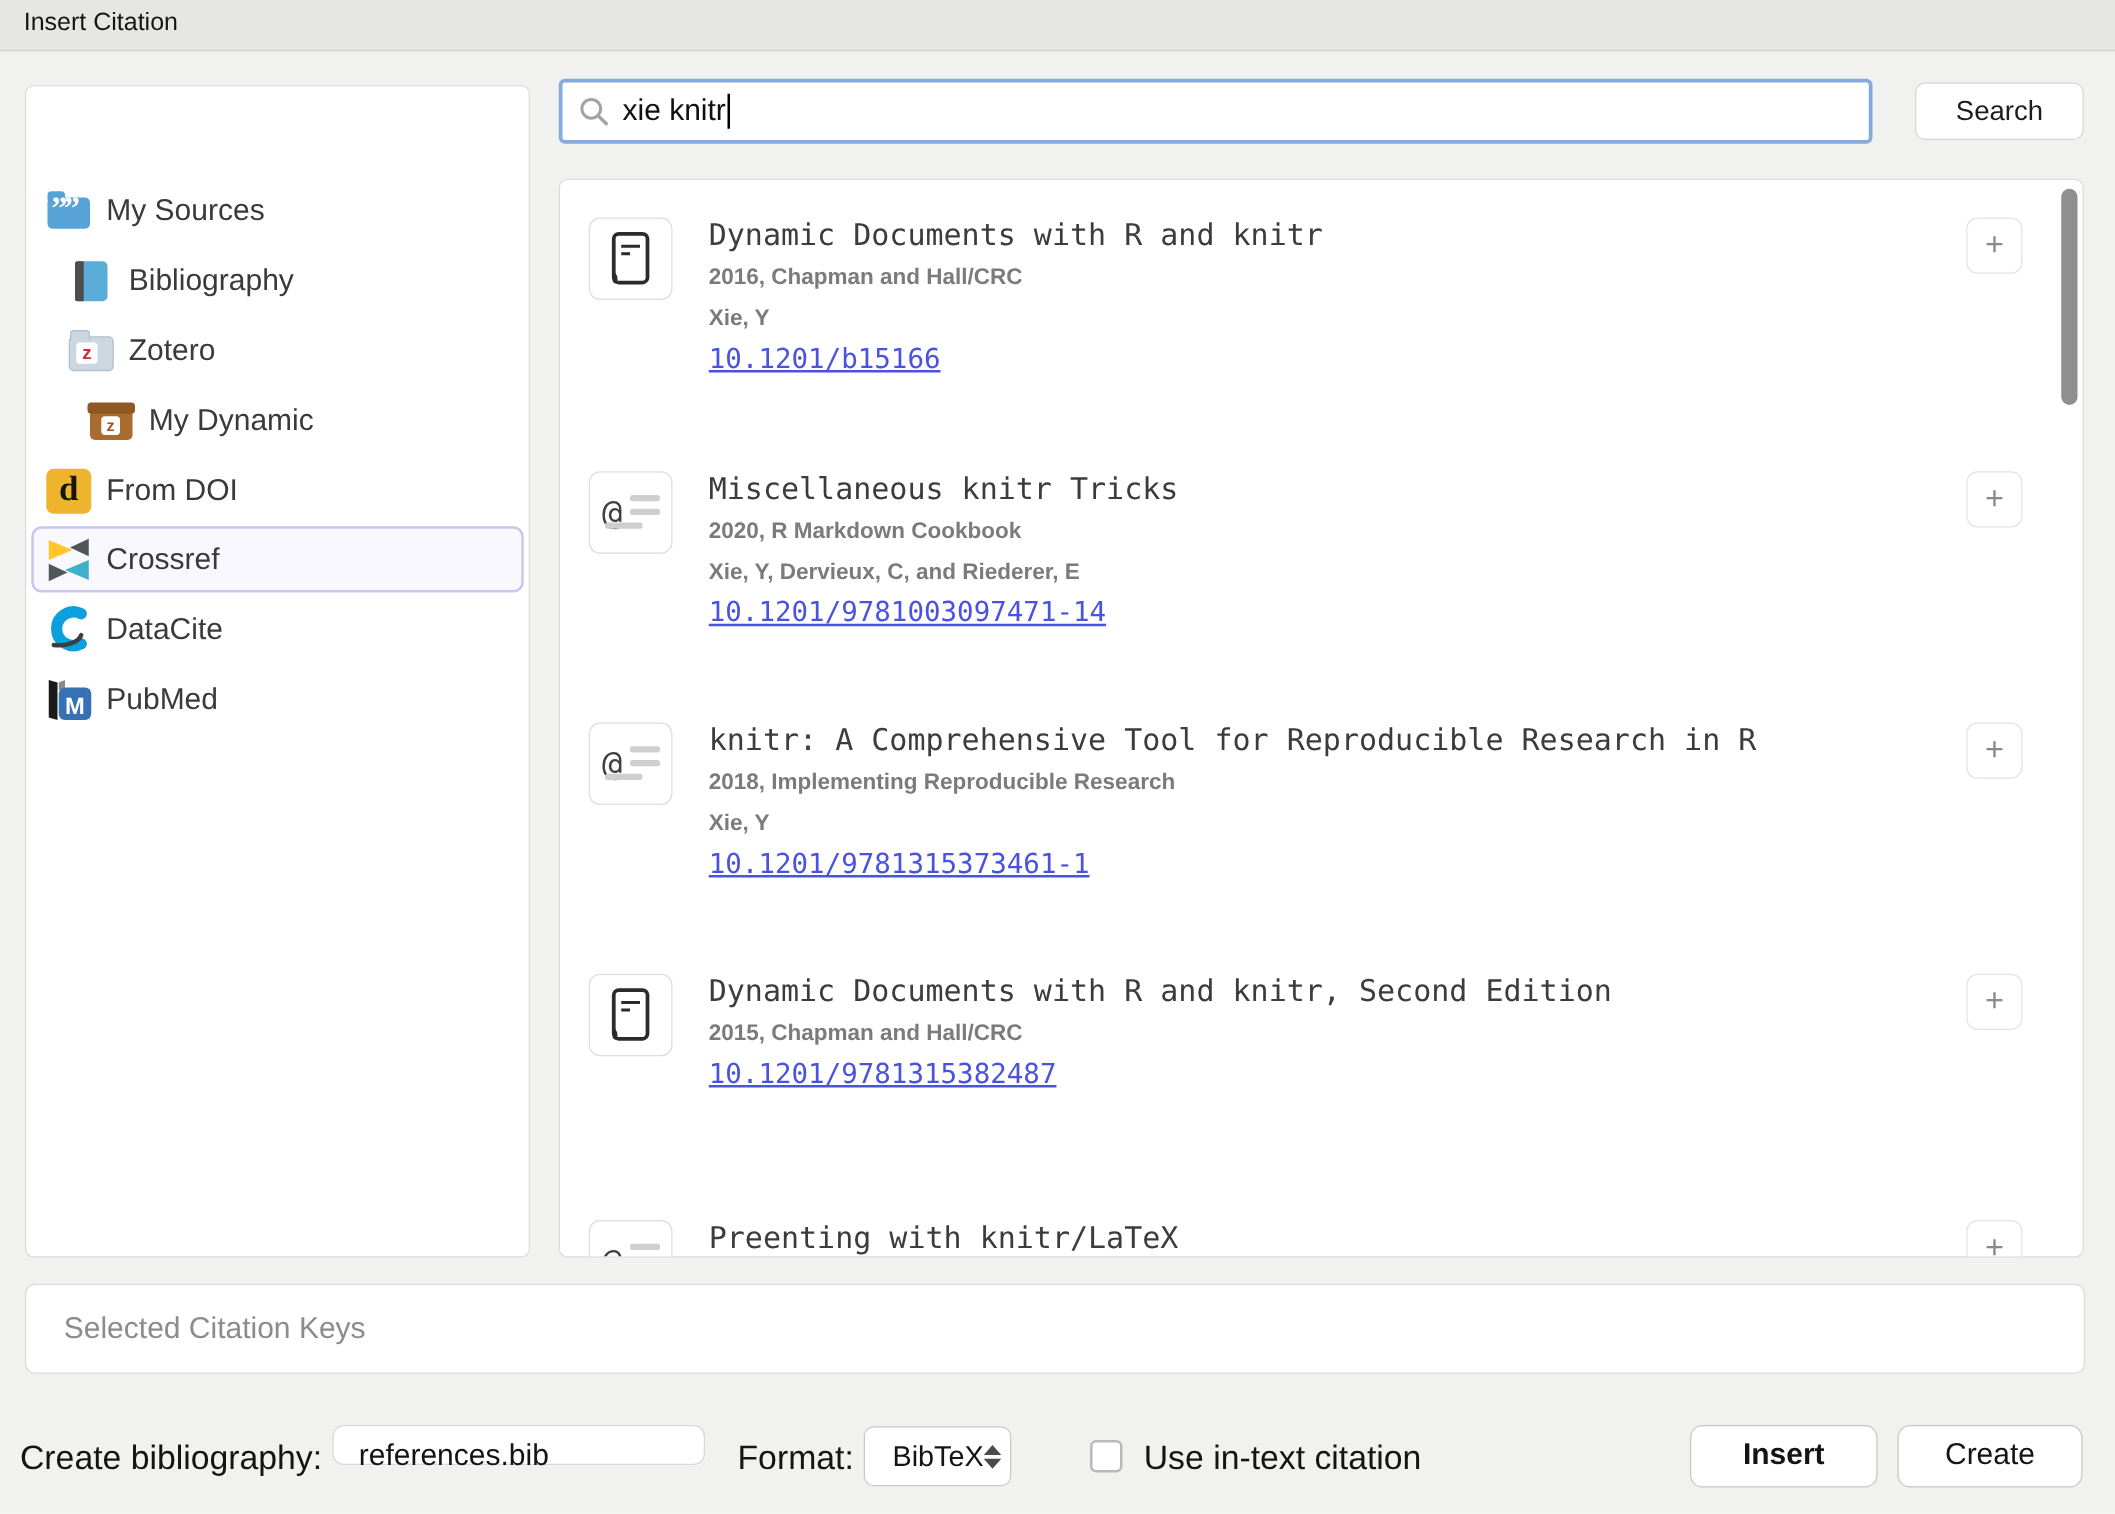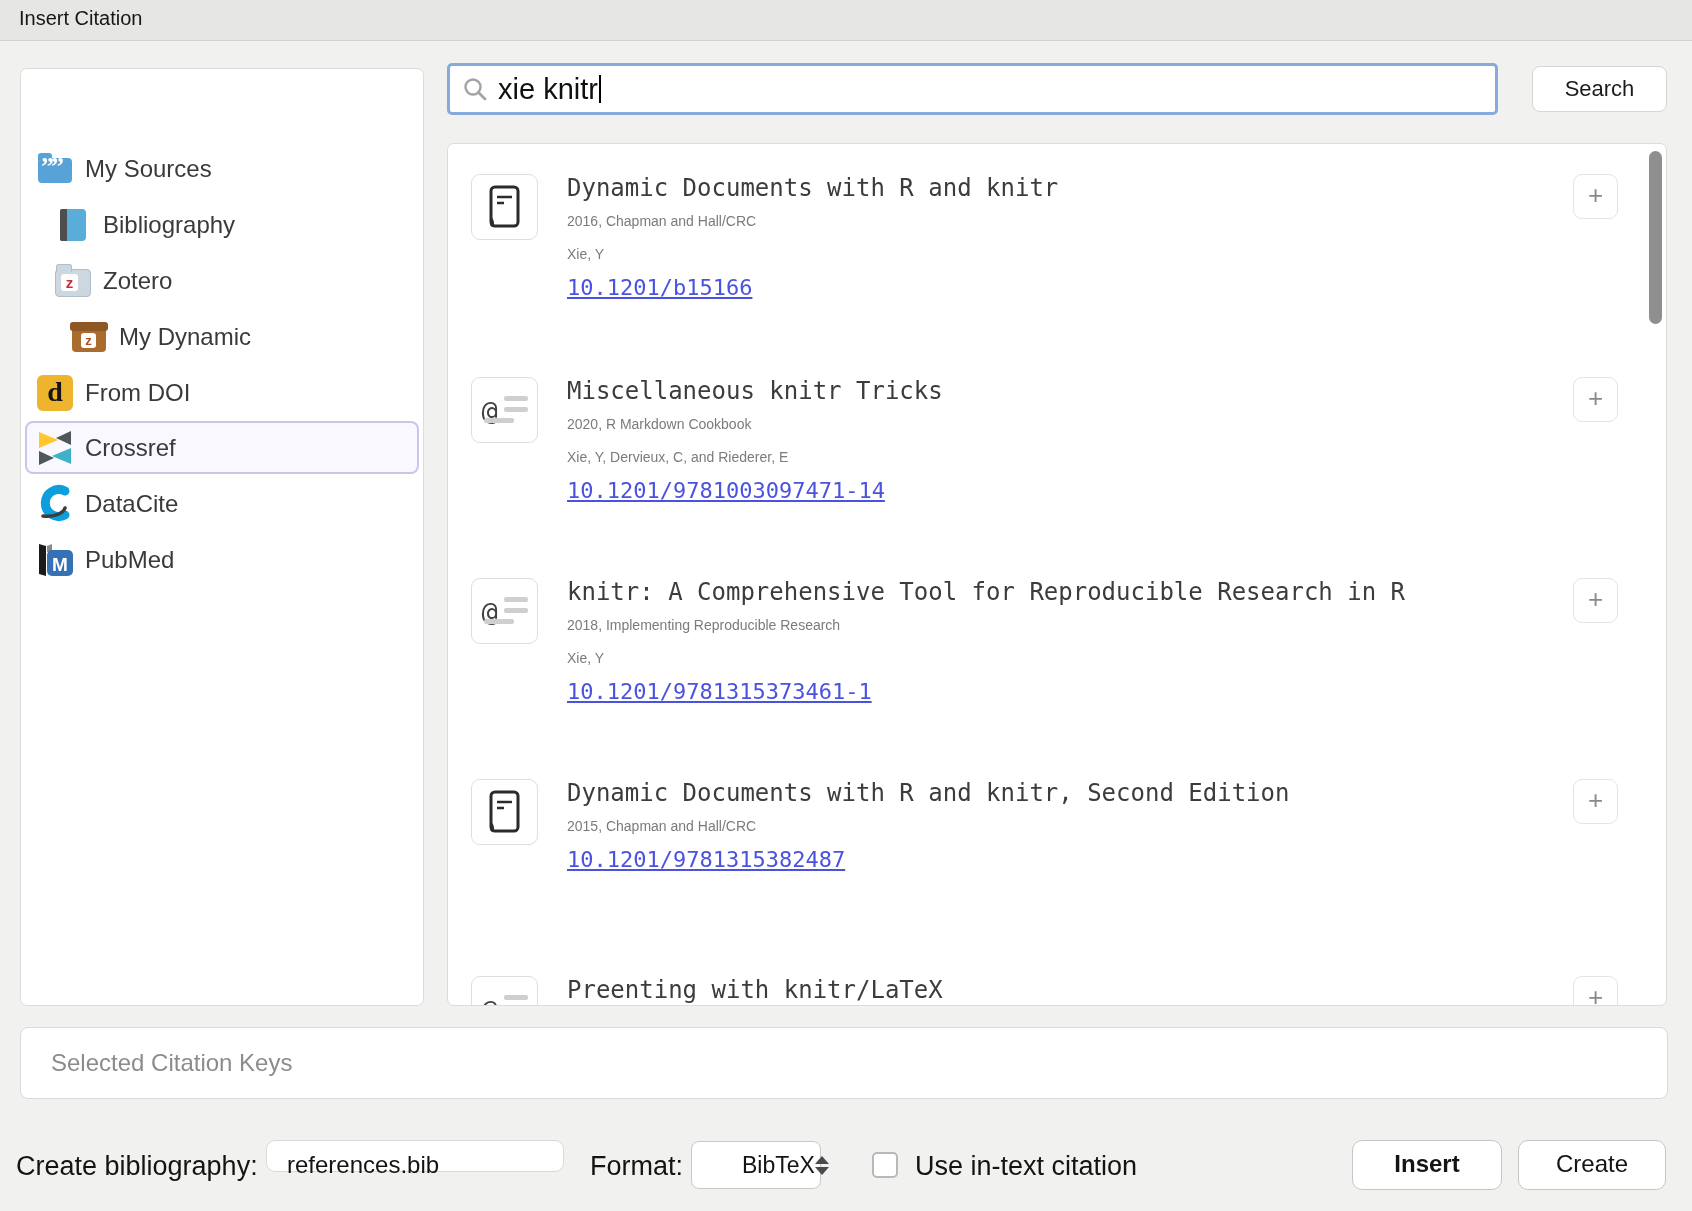--- a/index.html
+++ b/index.html
@@ -74,53 +74,53 @@
     border:1px solid #e4e4e4;border-radius:9px;box-sizing:border-box;
     color:#8a8a8a;font-size:26px;line-height:41px;text-align:center;cursor:pointer;
   }
   
   .searchbox{
     position:absolute;left:447px;top:63px;width:1051px;height:52px;background:#fff;
     border:3px solid #85aadb;border-radius:5px;box-sizing:border-box;
     display:flex;align-items:center;
   }
   .searchbox .mag{margin:0 10px 0 12px;flex:0 0 auto;}
-  .searchbox .qtext{font-size:29px;color:#101010;}
+  .searchbox .qtext{font-size:24px;color:#101010;}
   .caret{display:inline-block;width:2px;height:28px;background:#000;vertical-align:-6px;margin-left:1px;}
   .searchbtn{
     position:absolute;left:1532px;top:66px;width:135px;height:46px;background:#fff;
     border:1px solid #d6d6d6;border-radius:8px;box-sizing:border-box;
     font-size:22px;color:#1c1c1c;text-align:center;line-height:44px;cursor:pointer;
   }
   
   .entry{position:absolute;left:0;width:1220px;}
   .entry .content{position:absolute;left:119px;top:-3px;}
   .etitle{font-family:"DejaVu Sans Mono",monospace;font-size:24px;color:#3c3c3c;line-height:34px;white-space:nowrap;}
-  .emeta{font-size:14px;color:#7b7b7b;line-height:33px;white-space:nowrap;}
+  .emeta{font-size:18px;color:#7b7b7b;line-height:33px;white-space:nowrap;font-weight:bold;}
   .elink{font-family:"DejaVu Sans Mono",monospace;font-size:22px;color:#4a52e0;text-decoration:underline;line-height:33px;display:inline-block;cursor:pointer;}
   
   .scrollthumb{position:absolute;left:1201px;top:7px;width:13px;height:173px;background:#8f8f8f;border-radius:7px;}
   
   .selkeys{
     position:absolute;left:20px;top:1027px;width:1648px;height:72px;background:#fff;
     border:1px solid #dadada;border-radius:8px;box-sizing:border-box;
     display:flex;align-items:center;
   }
   .selkeys .ph{margin-left:30px;font-size:24px;color:#8c8c8c;}
   
   .flabel{position:absolute;font-size:27px;color:#141414;white-space:nowrap;}
   .fileinput{
     position:absolute;left:266px;top:1140px;width:298px;height:32px;background:#fff;
     border:1px solid #d9d9d9;border-radius:9px;box-sizing:border-box;
     font-size:24px;color:#141414;line-height:48px;padding-left:20px;
   }
   .fselect{
-    position:absolute;left:691px;top:1141px;width:130px;height:48px;background:#fff;
+    position:absolute;left:691px;top:1141px;width:118px;height:48px;background:#fff;
     border:1px solid #c9c9c9;border-radius:8px;box-sizing:border-box;cursor:pointer;
-    display:flex;align-items:center;padding-left:28px;
+    display:flex;align-items:center;
   }
   .fselect .val{margin-left:22px;font-size:23px;color:#141414;}
   .spin{margin-left:auto;margin-right:12px;display:flex;flex-direction:column;gap:3px;}
   .tri-up{width:0;height:0;border-left:7px solid transparent;border-right:7px solid transparent;border-bottom:8px solid #4a4a4a;}
   .tri-dn{width:0;height:0;border-left:7px solid transparent;border-right:7px solid transparent;border-top:8px solid #4a4a4a;}
   .checkbox{
     position:absolute;left:872px;top:1152px;width:26px;height:26px;background:#fff;
     border:2px solid #b9b9b9;border-radius:5px;box-sizing:border-box;cursor:pointer;
   }
   .btn{

